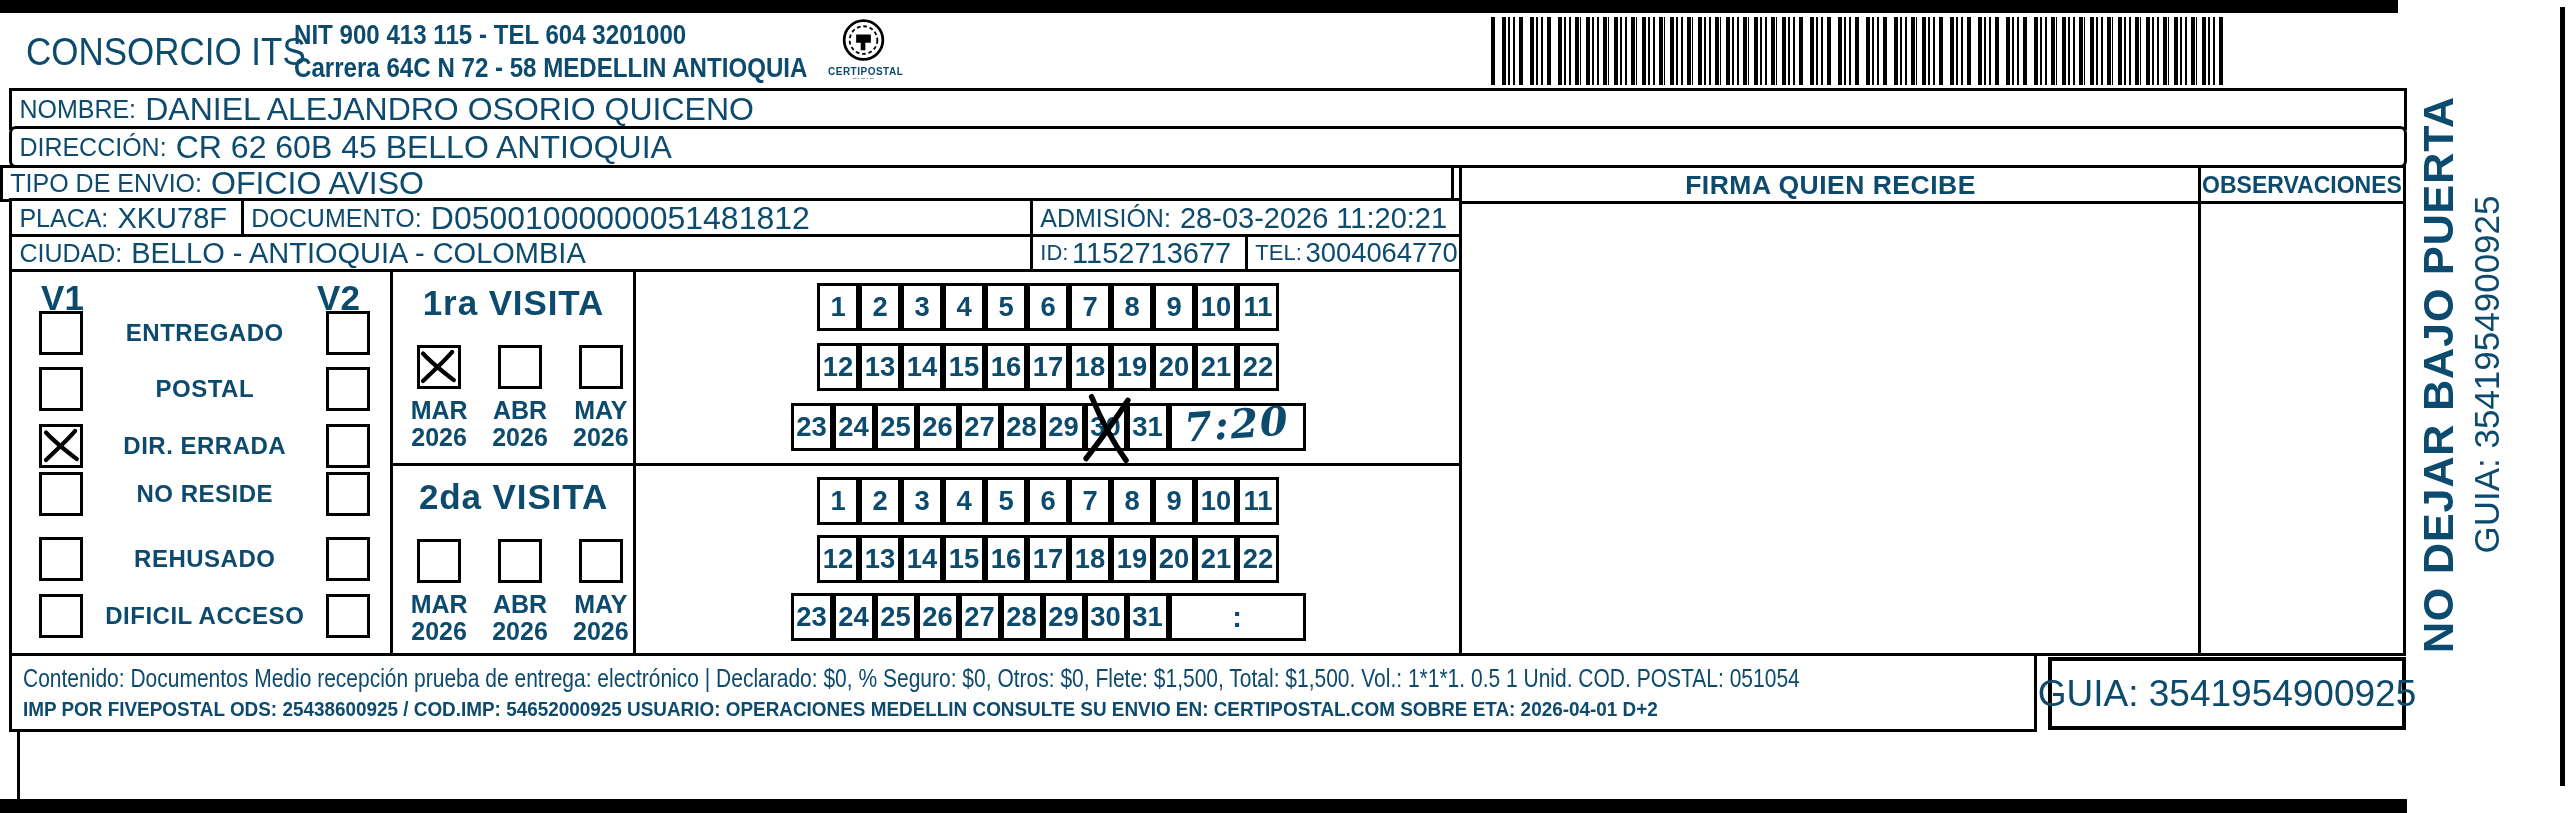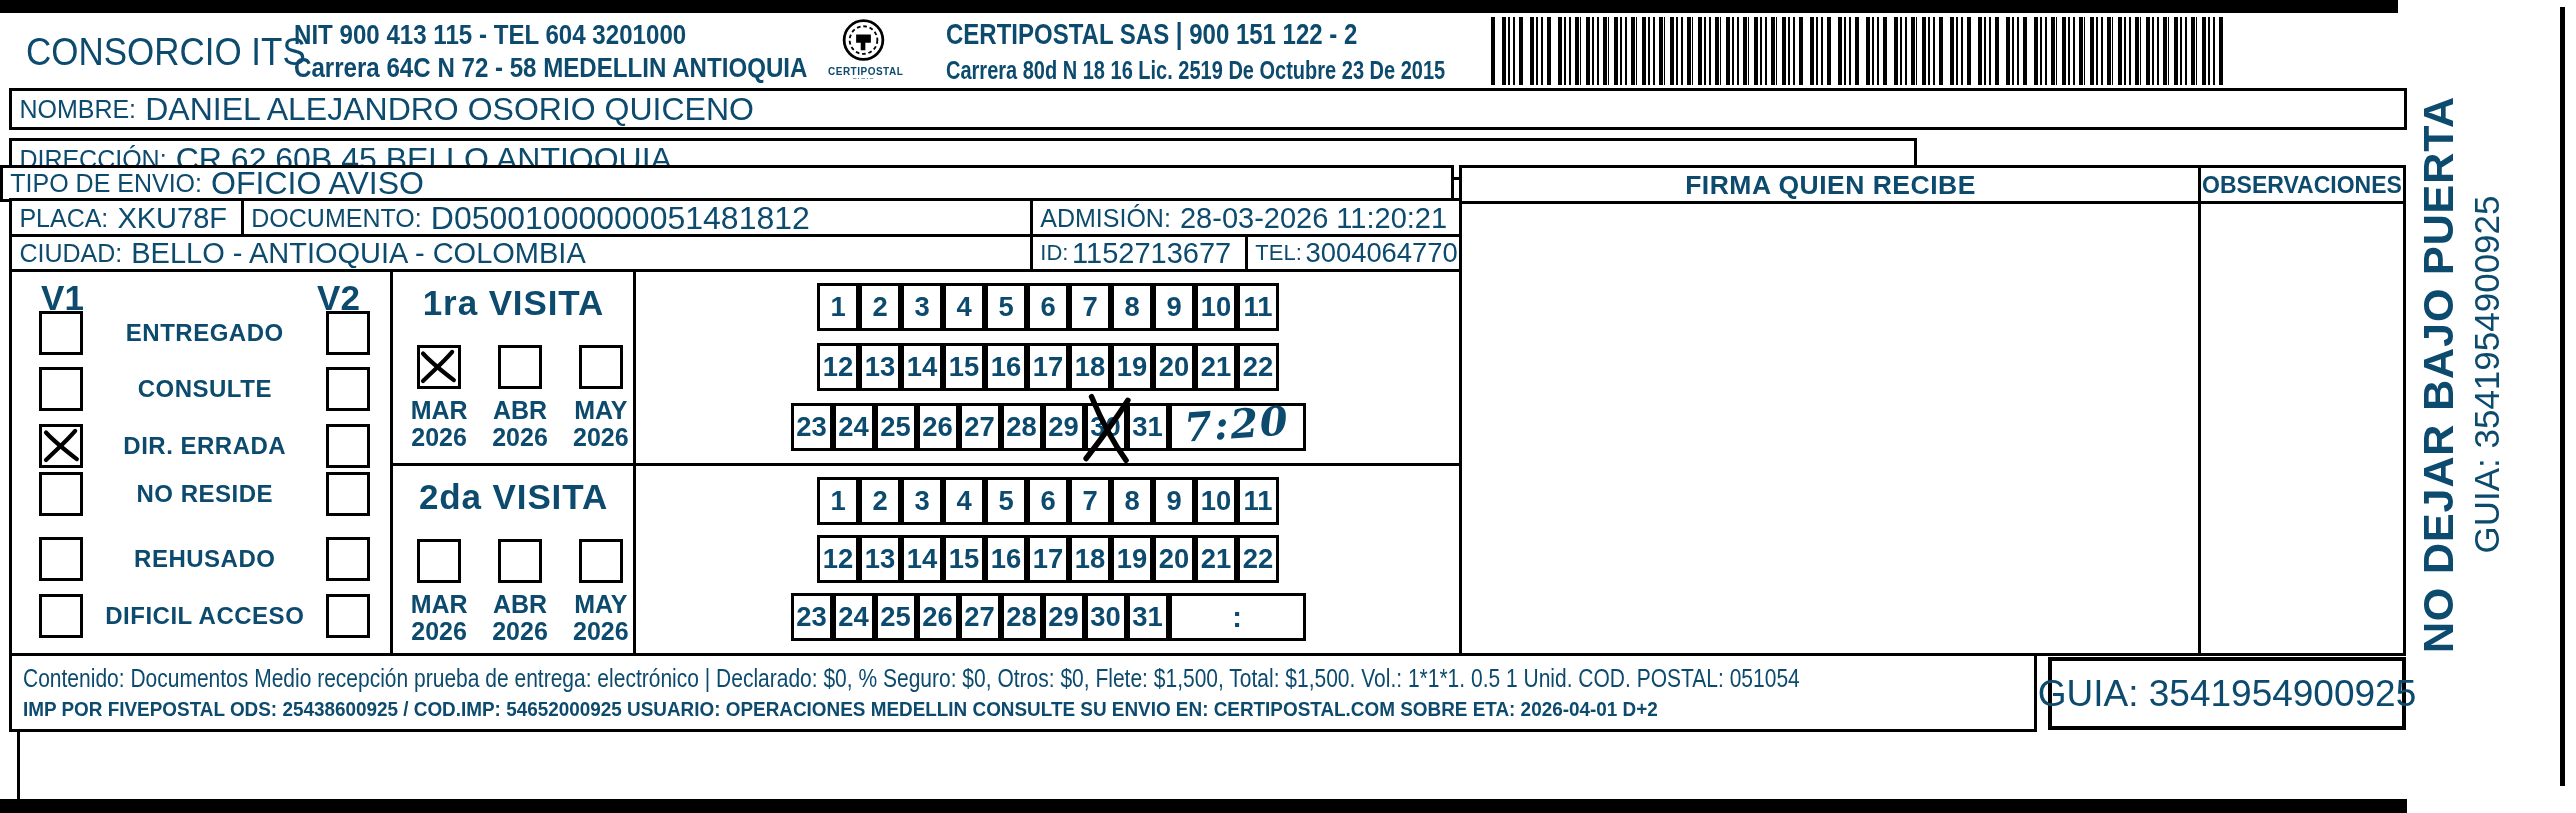--- a/index.html
+++ b/index.html
@@ -19,21 +19,21 @@
   .logo-squiggle{font-size:7.3px;letter-spacing:0.9px;margin-top:-2.7px;}
   .cp{left:946px;top:16.5px;white-space:nowrap;}
   .cp-line1{font-size:30px;font-weight:bold;transform:scaleX(.8);transform-origin:left top;}
   .cp-line2{font-size:25px;font-weight:bold;margin-top:5.5px;transform:scaleX(.8);transform-origin:left top;}
   .barcode{left:1491px;top:16.5px;width:732px;height:68px;
     background:repeating-linear-gradient(90deg,#000 0 3.7px,#fff 3.7px 5.5px,#000 5.5px 6.4px,#fff 6.4px 11px,#000 11px 15.5px,#fff 15.5px 17.4px,#000 17.4px 19px,#fff 19px 22px,#000 22px 24px,#fff 24px 28px);}
 
   
   .cell{position:absolute;border:3.7px solid #000;box-sizing:border-box;background:#fff;display:flex;align-items:center;}
   #nombre-row{left:9.1px;top:88px;width:2398px;height:42px;}
-  #direccion-row{left:9.1px;top:138px;width:1908px;height:42px;}
+  #direccion-row{left:9.1px;top:126px;width:2398px;height:42px;border-radius:7px;}
   #tipo-row{left:0;top:165px;width:1454px;height:37px;}
   #placa-cell{left:9.1px;top:198px;width:236px;height:40px;}
   #documento-cell{left:241px;top:198px;width:792px;height:40px;}
   #admision-cell{left:1030px;top:198px;width:433px;height:40px;}
   #ciudad-cell{left:9.1px;top:234px;width:1024px;height:38px;}
   #id-cell{left:1030px;top:234px;width:219px;height:38px;}
   #tel-cell{left:1245px;top:234px;width:218px;height:38px;}
   #status-cell{left:9.1px;top:269px;width:384px;height:388px;display:block;}
   #visit1-cell{left:390px;top:269px;width:247px;height:198px;display:block;}
   #visit2-cell{left:390px;top:463px;width:247px;height:194px;display:block;}
@@ -103,24 +103,20 @@
   </div>
   <div class="abs logo">
     <svg width="59" height="48" viewBox="0 0 64 52">
       <circle cx="32" cy="25" r="21" fill="none" stroke="#000" stroke-width="3"></circle>
       <circle cx="32" cy="25" r="15" fill="none" stroke="#000" stroke-width="2" stroke-dasharray="4 3"></circle>
       <path d="M24 19 h16 v9 h-6 v8 h-5 v-8 h-5 z" fill="#000"></path>
     </svg>
     <div class="logo-caption">CERTIPOSTAL</div>
     <div class="logo-squiggle">~·~·~</div>
   </div>
-  <div class="abs cp">
-    <div class="cp-line1">CERTIPOSTAL SAS | 900 151 122 - 2</div>
-    <div class="cp-line2">Carrera 80d N 18 16  Lic. 2519 De Octubre 23 De 2015</div>
-  </div>
   <div class="abs barcode"></div>
 
   <div class="cell" id="nombre-row">
     <span class="row-label">NOMBRE:</span>
     <span class="row-value">DANIEL ALEJANDRO OSORIO QUICENO</span>
   </div>
   <div class="cell" id="direccion-row">
     <span class="row-label">DIRECCIÓN:</span>
     <span class="row-value">CR 62 60B 45 BELLO ANTIOQUIA</span>
   </div>
@@ -157,21 +153,21 @@
     <div class="vlabel v1">V1</div>
     <div class="vlabel v2">V2</div>
     <div>
         <div class="status-row" style="top: 37px;">
           <div class="cbx"></div>
           <div class="status-label">ENTREGADO</div>
           <div class="cbx"></div>
         </div>
         <div class="status-row" style="top: 93px;">
           <div class="cbx"></div>
-          <div class="status-label">CONSULTE</div>
+          <div class="status-label">POSTAL</div>
           <div class="cbx"></div>
         </div>
         <div class="status-row" style="top: 150px;">
           <div class="cbx">
             <svg viewBox="0 0 48 48">
               <path d="M6 9 C 16 20, 30 31, 43 41" stroke="#000" stroke-width="5" fill="none" stroke-linecap="round"></path>
               <path d="M41 7 C 30 20, 17 31, 6 42" stroke="#000" stroke-width="5" fill="none" stroke-linecap="round"></path>
             </svg>
           </div>
           <div class="status-label">DIR. ERRADA</div>

